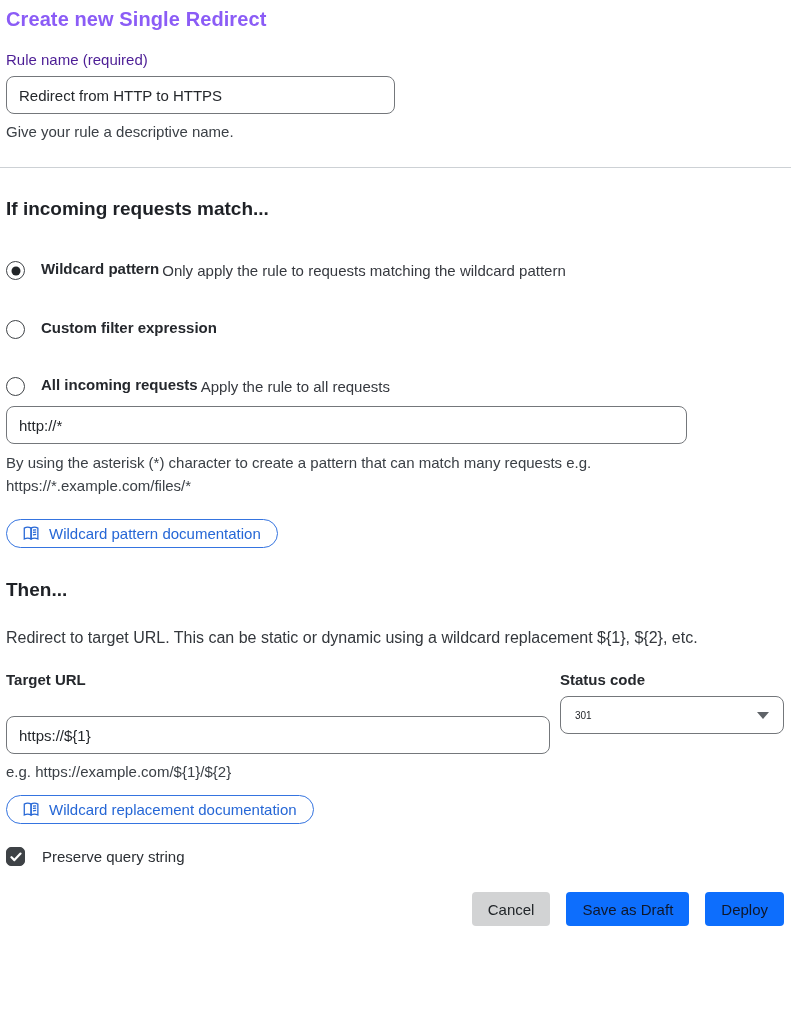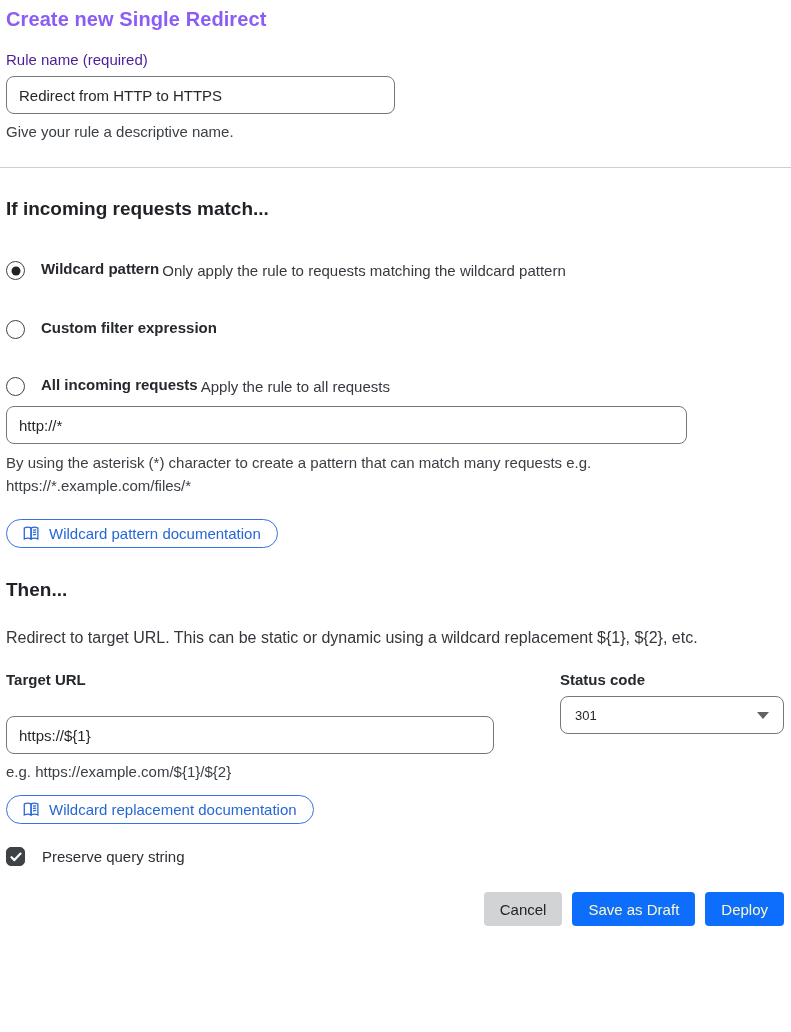--- a/index.html
+++ b/index.html
@@ -99,21 +99,21 @@
 
   .select-box {
     display: flex;
     align-items: center;
     justify-content: space-between;
     height: 38px;
     border: 1px solid #74777b;
     border-radius: 8px;
     padding: 0 14px;
     margin-top: 8px;
-    font-size: 13px;
+    font-size: 10px;
     color: #24272b;
     background: #fff;
     cursor: pointer;
     gap: 21px;
   }
   .caret-down {
     width: 0; height: 0;
     border-left: 6px solid transparent;
     border-right: 6px solid transparent;
     border-top: 7px solid #5f6368;
@@ -126,32 +126,32 @@
     border-radius: 5px;
     background: #fff;
     cursor: pointer;
     display: flex; align-items: center; justify-content: center;
   }
   .checkbox-box svg { display: none; }
   .checkbox-box.on { background: #3e4246; border-color: #3e4246; }
   .checkbox-box.on svg { display: block; }
   .checkbox-label { font-size: 15px; color: #2b2f34; cursor: pointer; }
 
-  .footer { display: flex; justify-content: flex-end; gap: 10px; margin-top: 26px; align-items: flex-end; }
+  .footer { display: flex; justify-content: flex-end; gap: 16px; margin-top: 26px; align-items: flex-end; }
   .btn {
     height: 34px;
     padding: 0 16px;
     border: none;
     border-radius: 4px;
     font-size: 15px;
     font-family: inherit;
     cursor: pointer;
   }
   .btn-cancel { background: #d2d3d4; color: #212529; }
-  .btn-primary { background: #0d6efd; color: #fef9c3; }
+  .btn-primary { background: #0d6efd; color: #0f172a; }
 </style>
 </head>
 <body>
 
 <div class="page">
 
   <h1 class="page-title">Create new Single Redirect</h1>
 
   <div class="field-label">Rule name (required)</div>
   <input class="text-input rule-name-input" type="text" value="Redirect from HTTP to HTTPS" style="">
@@ -203,21 +203,21 @@
     <span>Wildcard pattern documentation</span>
   </button>
 
   <h2 class="section-heading" style="margin-top:31px">Then...</h2>
 
   <p class="then-desc">Redirect to target URL. This can be static or dynamic using a wildcard replacement ${1}, ${2}, etc.</p>
 
   <div class="row">
     <div class="col-target">
       <div class="field-label bold">Target URL</div>
-      <input class="text-input" type="text" style="width: 488px; margin-top: 28px;" value="https://${1}">
+      <input class="text-input" type="text" style="width: 544px; margin-top: 28px;" value="https://${1}">
       <div class="help-text">e.g. https://example.com/${1}/${2}</div>
     </div>
     <div class="col-status">
       <div class="field-label bold">Status code</div>
       <div class="select-box">
         <span>301</span>
         <span class="caret-down"></span>
       </div>
     </div>
   </div>

